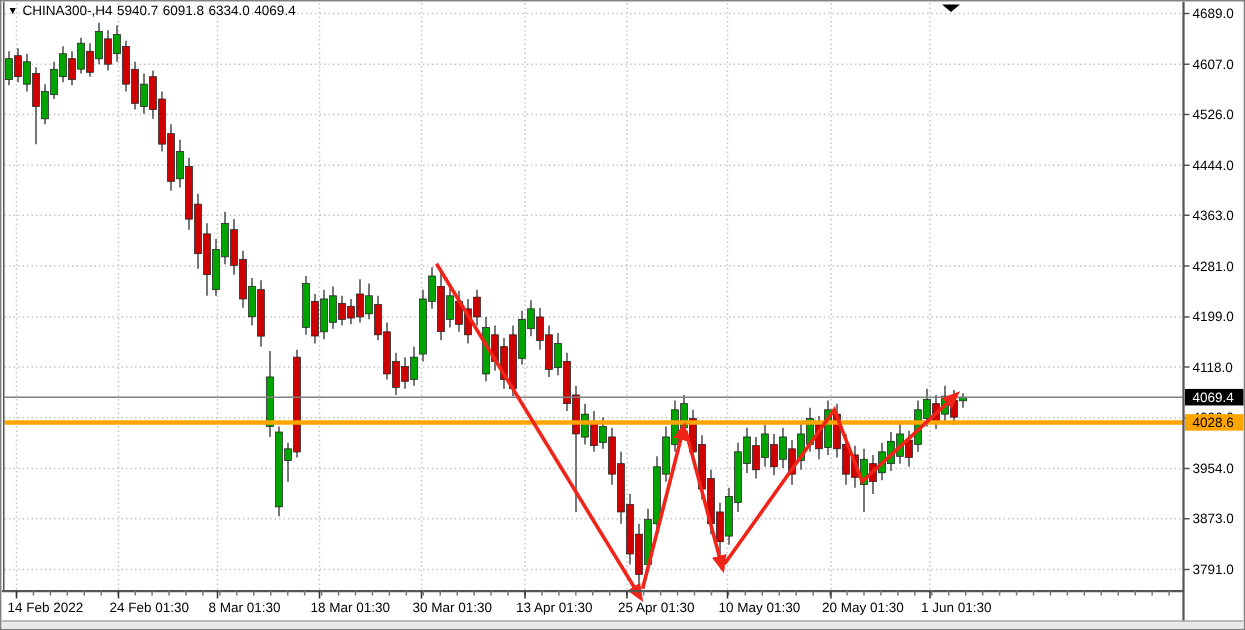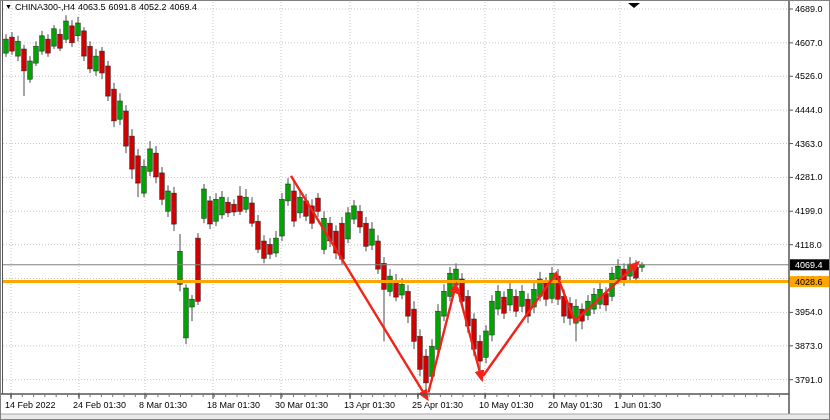--- a/index.html
+++ b/index.html
@@ -389,15 +389,15 @@
       <text x="547" y="407" font-size="9" font-family="&quot;Liberation Sans&quot;,&quot;DejaVu Sans&quot;,sans-serif" fill="#000000">20 May 01:30</text>
       <line x1="619" y1="393" x2="619" y2="398" stroke="#333" stroke-width="1"></line>
       <text x="613" y="407" font-size="9" font-family="&quot;Liberation Sans&quot;,&quot;DejaVu Sans&quot;,sans-serif" fill="#000000">1 Jun 01:30</text>
       <polygon points="627,2 639,2 633,7" fill="#000"></polygon>
       <rect x="789" y="258.3" width="40" height="11" fill="#000000"></rect>
       <text x="794" y="266.75848799999994" font-size="9" font-family="&quot;Liberation Sans&quot;,&quot;DejaVu Sans&quot;,sans-serif" fill="#ffffff">4069.4</text>
       <rect x="789" y="275.1" width="40" height="11" fill="#ffa500"></rect>
       <text x="794" y="283.599912" font-size="9" font-family="&quot;Liberation Sans&quot;,&quot;DejaVu Sans&quot;,sans-serif" fill="#000000">4028.6</text>
     </svg>
   <div class="titlebar">
-    <span class="marker">▼</span><span>CHINA300-,H4</span><span>4063.5</span><span>6091.8</span><span>4052.2</span><span>4069.4</span>
+    <span class="marker">▼</span><span>CHINA300-,H4</span><span>5940.7</span><span>6091.8</span><span>6334.0</span><span>4069.4</span>
   </div>
 </div>
 
 </body></html>

